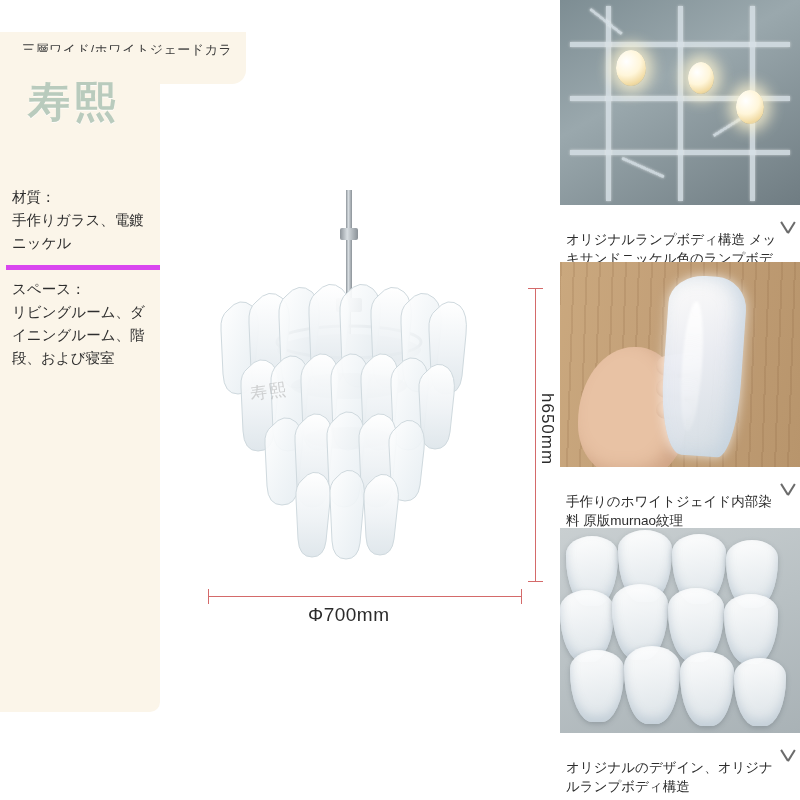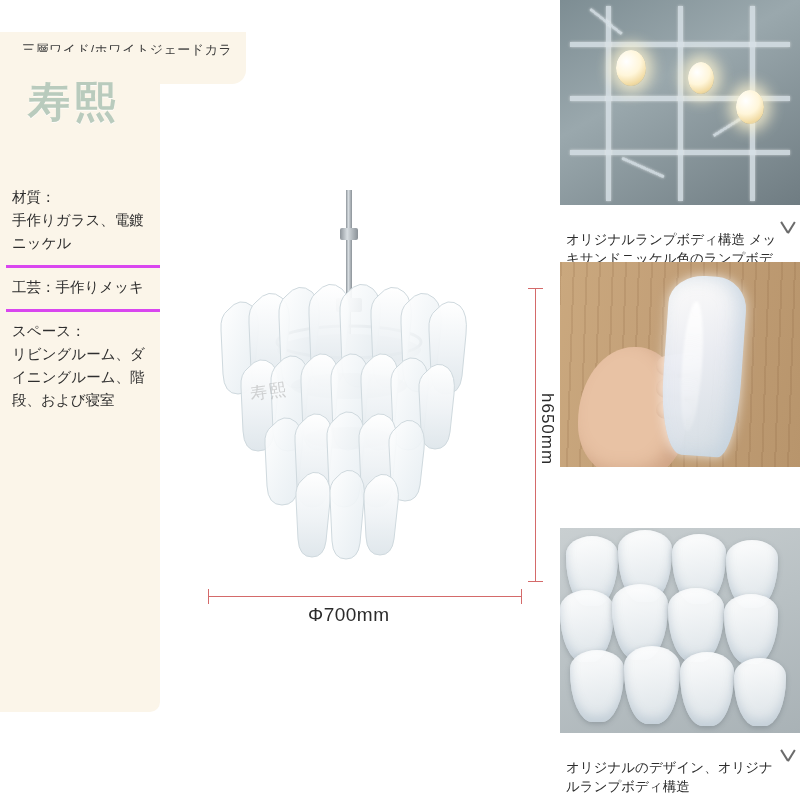--- a/index.html
+++ b/index.html
@@ -78,21 +78,21 @@
   .spec-list {
     position: absolute;
     left: 6px;
     top: 178px;
     width: 154px;
     z-index: 3;
   }
   .spec-item {
     box-sizing: border-box;
     padding: 8px 6px 10px 6px;
-    border-bottom: 3px solid #d946ef;
+    border-bottom: 5px solid #d946ef;
   }
   .spec-item:last-child { border-bottom: none; }
   .spec-text {
     font-size: 14.5px;
     line-height: 23px;
     color: #2e2e2e;
     white-space: pre-line;
   }
 
   
@@ -326,23 +326,20 @@
     </div>
 
     <div class="brand-block"></div>
 
     <div class="brand-name">寿熙</div>
 
     <div class="spec-list">
       <div class="spec-item">
         <div class="spec-text">材質：
 手作りガラス、電鍍ニッケル</div>
-      </div>
-      <div class="spec-item">
-        <div class="spec-text">工芸：手作りメッキ</div>
       </div>
       <div class="spec-item">
         <div class="spec-text">スペース：
 リビングルーム、ダイニングルーム、階段、および寝室</div>
       </div>
     </div>
   </div>
 
   <div class="center">
 
@@ -458,20 +455,24 @@
       <div class="photo">
         <div class="p2-bg"></div>
         <div class="p2-hand"></div>
         <div class="p2-finger" style="left:96px;top:92px;width:46px;height:20px;transform:rotate(-8deg);"></div>
         <div class="p2-finger" style="left:96px;top:116px;width:42px;height:19px;transform:rotate(-4deg);"></div>
         <div class="p2-finger" style="left:96px;top:139px;width:36px;height:18px;transform:rotate(2deg);"></div>
         <div class="p2-glass">
           <div class="p2-glass-sheen"></div>
         </div>
       </div>
+      <div class="caption">
+        <span>手作りのホワイトジェイド内部染料 原版murnao紋理</span>
+        <span class="caption-arrow"></span>
+      </div>
     </div>
 
     <div class="photo-card c3">
       <div class="photo">
         <div class="p3-bg"></div>
         <div class="petal3" style="left:6px;top:8px;width:52px;height:70px;"></div>
         <div class="petal3" style="left:58px;top:2px;width:54px;height:72px;"></div>
         <div class="petal3" style="left:112px;top:6px;width:54px;height:70px;"></div>
         <div class="petal3" style="left:166px;top:12px;width:52px;height:68px;"></div>
         <div class="petal3" style="left:0px;top:62px;width:54px;height:72px;"></div>

